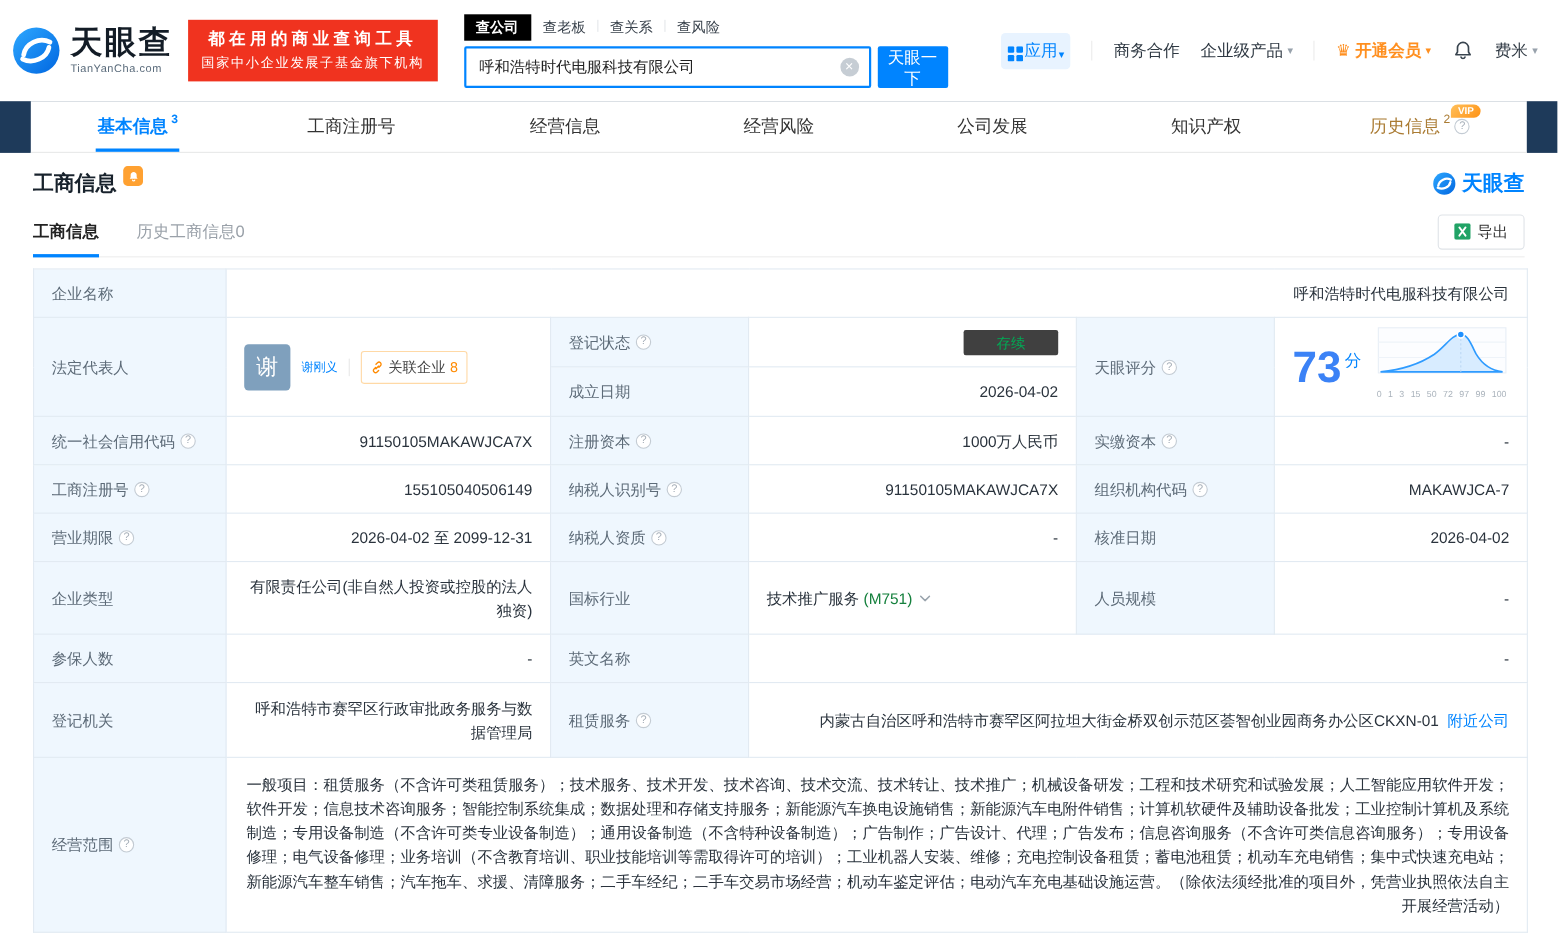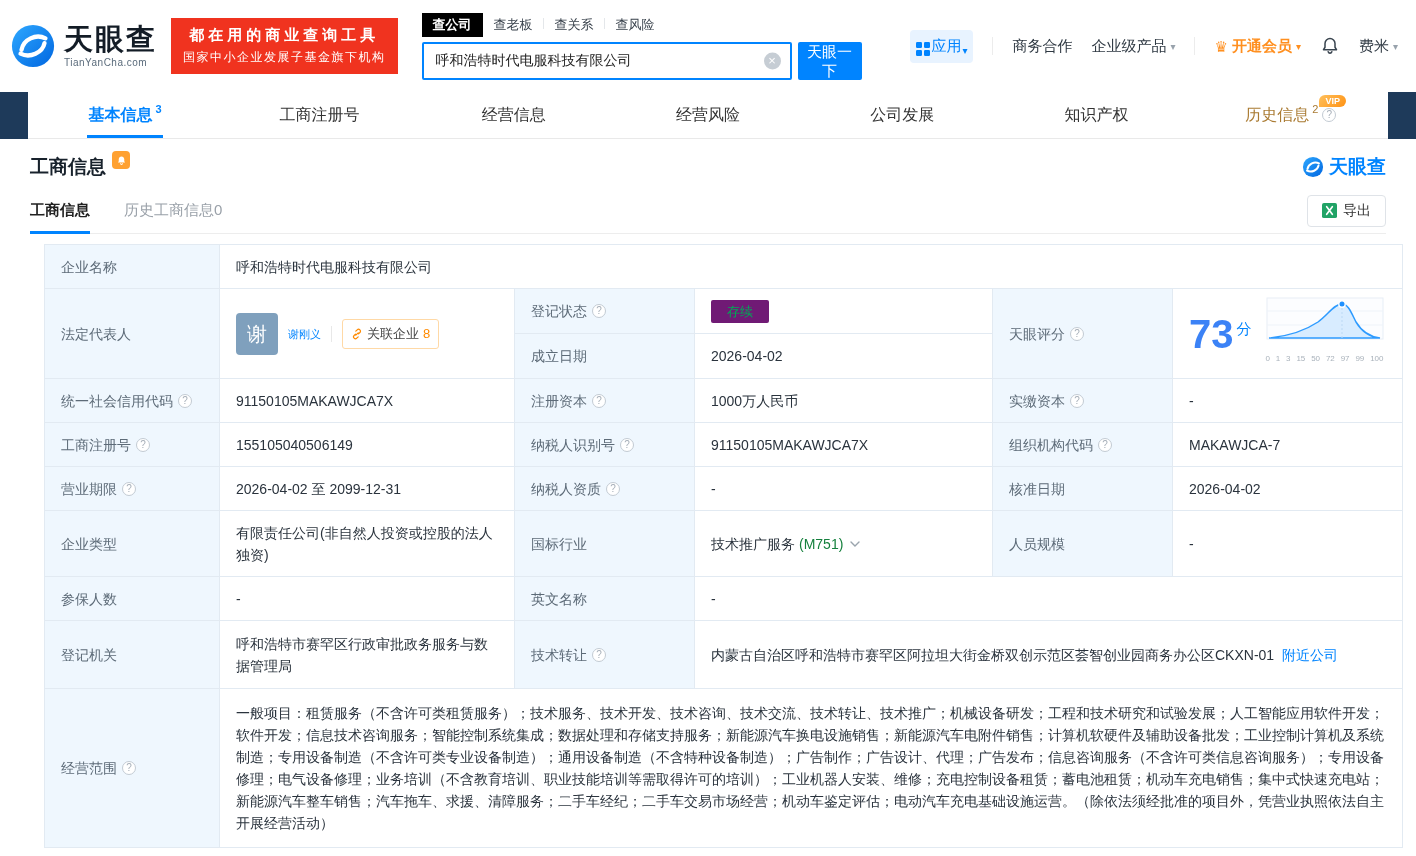--- a/index.html
+++ b/index.html
@@ -51,33 +51,33 @@
   .section-title { margin: 0; font-size: 19px; font-weight: bold; color: #18222c; }
   .bell-badge { width: 18px; height: 18px; border-radius: 4px; background: #ffa131; display: flex; align-items: center; justify-content: center; margin-top: -3px; cursor: pointer; }
   .watermark { display: flex; align-items: center; gap: 5px; font-size: 19px; color: #0084ff; font-weight: bold; }
   
   .subtab-row { margin: 0 30px; display: flex; align-items: center; gap: 34px; border-bottom: 1px solid #ededed; height: 46px; }
   .subtab { font-size: 15px; color: #9aa1a9; cursor: pointer; height: 100%; display: flex; align-items: center; position: relative; }
   .subtab.active { color: #222; font-weight: bold; }
   .subtab.active::after { content:""; position: absolute; bottom: -1px; left: 0; right: 0; height: 3px; background: #0084ff; }
   .export-btn { margin-left: auto; display: flex; align-items: center; gap: 6px; border: 1px solid #dfe3e8; background: #fff; border-radius: 4px; padding: 6px 14px; font-size: 14px; color: #333; cursor: pointer; font-family: inherit; }
   
-  .info-table { margin: 10px 44px 0; border-collapse: collapse; table-layout: fixed; width: 1358px; }
+  .info-table { margin: 10px 30px 0; border-collapse: collapse; table-layout: fixed; width: 1358px; text-align: right; }
   .info-table td { border: 1px solid #e2eaf2; padding: 8px 16px; font-size: 14px; color: #2a333d; vertical-align: middle; line-height: 22px; word-break: break-all; }
   td.lbl { background: #eff7fe; color: #5d6b78; }
   .lbl-inner { display: flex; align-items: center; gap: 5px; }
   .qicon { display: inline-flex; width: 14px; height: 14px; border: 1px solid #c3cbd3; border-radius: 50%; color: #a5aeb8; font-size: 10px; line-height: 1; align-items: center; justify-content: center; flex: none; cursor: pointer; background: #fff; }
   .r44 { height: 44px; } .r66 { height: 66px; } .r68 { height: 68px; }
   .legal-cell { display: flex; align-items: center; gap: 10px; }
   .avatar { width: 42px; height: 42px; border-radius: 4px; background: #7fa0bd; color: #fff; font-size: 20px; display: flex; align-items: center; justify-content: center; flex: none; cursor: pointer; }
   .rep-name { color: #0084ff; font-size: 11px; cursor: pointer; }
   .rep-divider { width: 1px; height: 16px; background: #e8e8e8; }
   .rel-badge { display: flex; align-items: center; gap: 4px; border: 1px solid #ffd9a6; border-radius: 3px; padding: 3px 8px; font-size: 13px; color: #444; cursor: pointer; background: #fff; }
   .rel-count { color: #ff8a00; }
-  .status-badge { display: inline-block; background: #701a75; color: #00aa55; font-size: 13px; padding: 3px 16px; border-radius: 2px; line-height: 17px; }
+  .status-badge { display: inline-block; background: #404040; color: #00aa55; font-size: 13px; padding: 3px 30px; border-radius: 2px; line-height: 17px; }
   .score-cell-flex { display: flex; align-items: center; gap: 12px; }
   .score-top { display: flex; align-items: flex-start; }
   .score-num { font-size: 40px; color: #3b82f6; font-weight: bold; line-height: 1; }
   .score-unit { font-size: 15px; color: #0084ff; margin: 4px 2px 0 3px; }
   .mini-chart { width: 118px; }
   .ticks { display: flex; justify-content: space-between; font-size: 8px; color: #a9b2bb; margin-top: 1px; }
   .industry-cell { display: flex; align-items: center; gap: 4px; }
   .industry-code { color: #15803d; }
   .chev { margin-left: 3px; cursor: pointer; display: inline-flex; }
   .addr-link { color: #0084ff; cursor: pointer; white-space: nowrap; margin-left: 4px; }
@@ -443,21 +443,21 @@
 
     <tr class="r68">
       <td class="lbl">
         <span class="lbl-inner">
             <span>登记机关</span>
           </span>
       </td>
       <td>呼和浩特市赛罕区行政审批政务服务与数据管理局</td>
       <td class="lbl">
         <span class="lbl-inner">
-          <span>技术转让</span>
+          <span>租赁服务</span>
           <span class="qicon">?</span>
         </span>
       </td>
       <td colspan="3">
         <span>内蒙古自治区呼和浩特市赛罕区阿拉坦大街金桥双创示范区荟智创业园商务办公区CKXN-01</span>
         <span class="addr-link">附近公司</span>
       </td>
     </tr>
 
     <tr>

